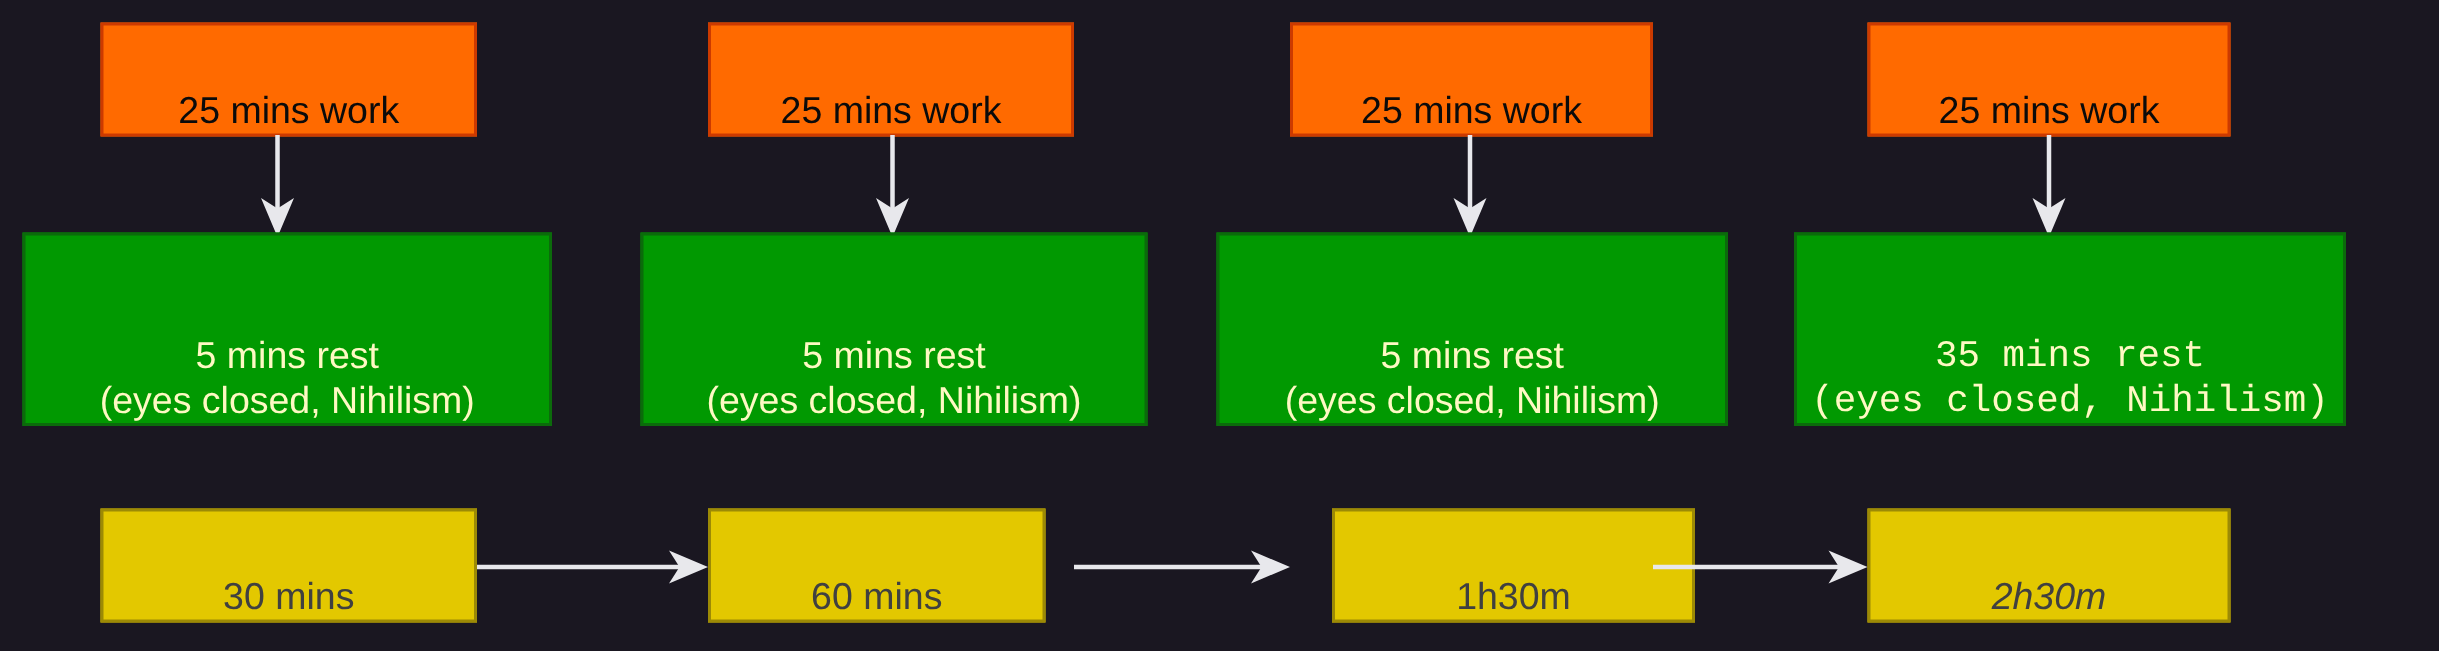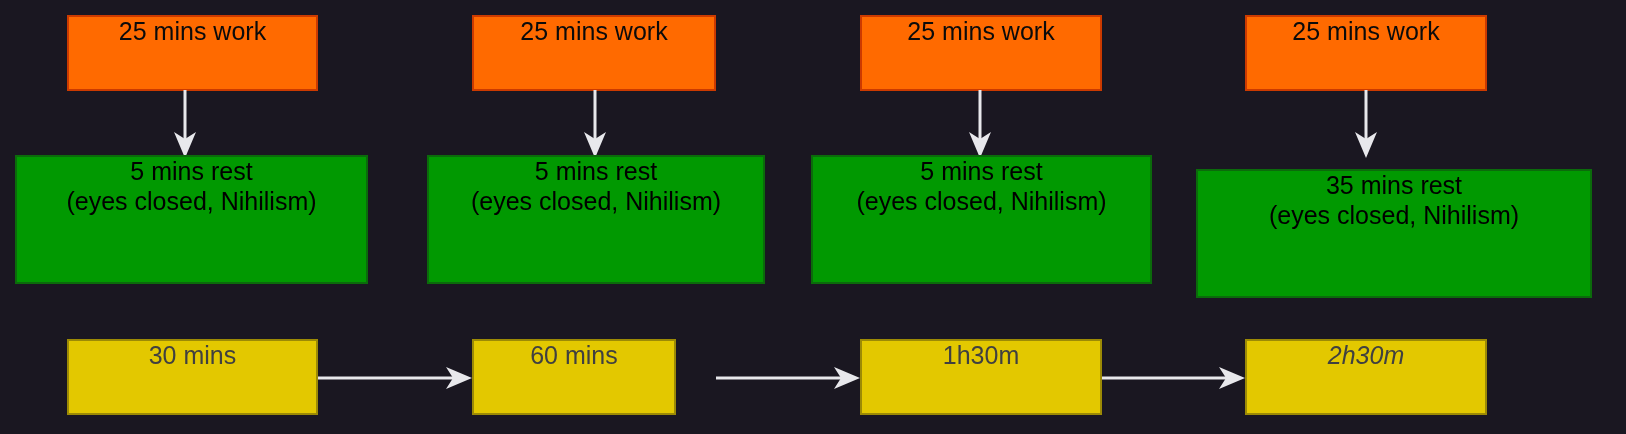--- a/index.html
+++ b/index.html
@@ -21,40 +21,40 @@
     background: #1a1721;
   }
 
   
   .node {
     position: absolute;
     box-sizing: border-box;
     display: flex;
     flex-direction: column;
     align-items: center;
-    justify-content: flex-start;
+    justify-content: flex-end;
     text-align: center;
     line-height: 1.18;
     white-space: pre;
   }
 
   
   .node.work {
     background: #ff6a00;
     border: 2px solid #cc3a00;
     color: #0b0b0b;
     font-size: 25px;
     height: 76px;
   }
 
   
   .node.rest {
     background: #019901;
     border: 2px solid #0b6b0b;
-    color: #000000;
+    color: #fef9c3;
     font-size: 25px;
     height: 129px;
   }
   .rest-line2 { display: block; }
 
   
   .node.total {
     background: #e3c800;
     border: 2px solid #9c8a05;
     color: #404040;
@@ -117,32 +117,32 @@
     <span class="rest-line2">(eyes closed, Nihilism)</span>
   </div>
   <div class="node rest" style="left:427px; top:155px; width:338px;">
     <span>5 mins rest</span>
     <span class="rest-line2">(eyes closed, Nihilism)</span>
   </div>
   <div class="node rest" style="left:811px; top:155px; width:341px;">
     <span>5 mins rest</span>
     <span class="rest-line2">(eyes closed, Nihilism)</span>
   </div>
-  <div class="node rest" style="left:1196px; top:169px; width:396px;">
+  <div class="node rest" style="left:1196px; top:155px; width:368px;font-family:Liberation Mono, monospace;">
     <span>35 mins rest</span>
     <span class="rest-line2">(eyes closed, Nihilism)</span>
   </div>
 
   <div class="node total" style="left:67px; top:339px; width:251px;">
     <span>30 mins</span>
   </div>
-  <div class="node total" style="left:472px; top:339px; width:204px;">
+  <div class="node total" style="left:472px; top:339px; width:225px;">
     <span>60 mins</span>
   </div>
-  <div class="node total" style="left:860px; top:339px; width:242px;">
+  <div class="node total" style="left:888px; top:339px; width:242px;">
     <span>1h30m</span>
   </div>
   <div class="node total" style="left:1245px; top:339px; width:242px;font-style:italic;">
     <span>2h30m</span>
   </div>
 
   <div class="arrow" style="left:318px; top:366px; width:154px; height:24px;">
     <svg width="154" height="24" viewBox="0 0 154 24">
       <line x1="0" y1="12" x2="136" y2="12" stroke="#e8e8ec" stroke-width="3"></line>
       <polygon points="154,12 128,1 135,12 128,23" fill="#e8e8ec"></polygon>

